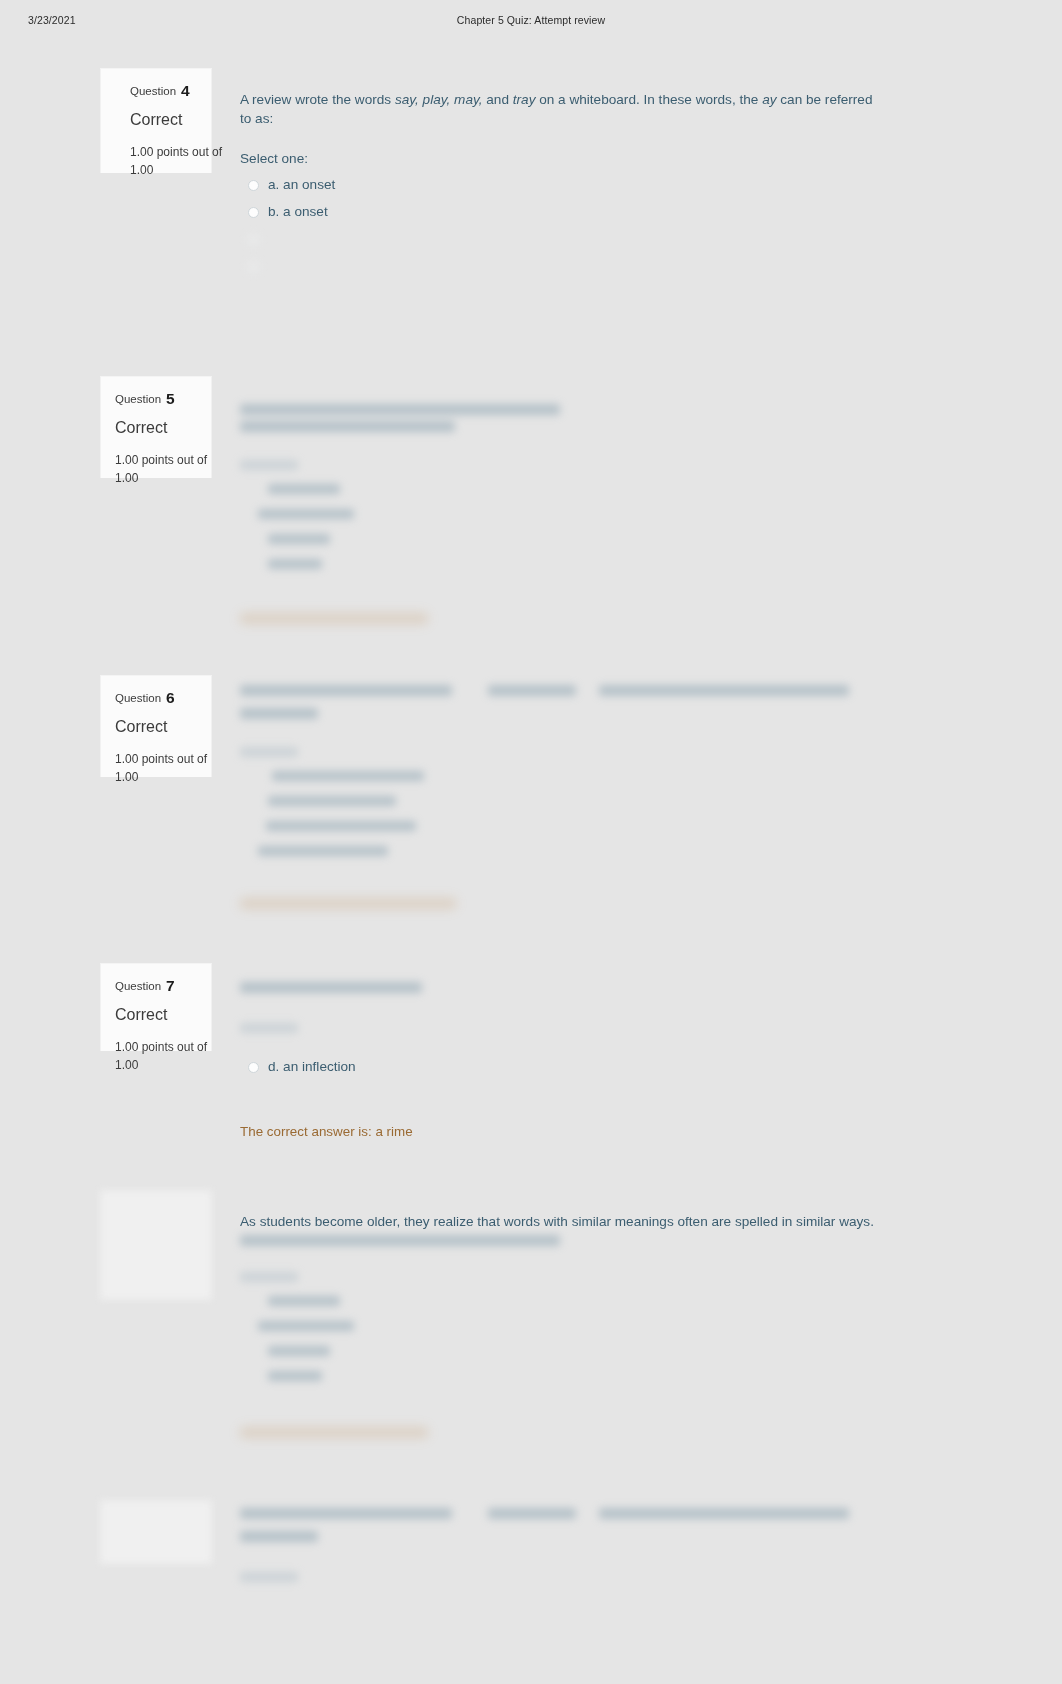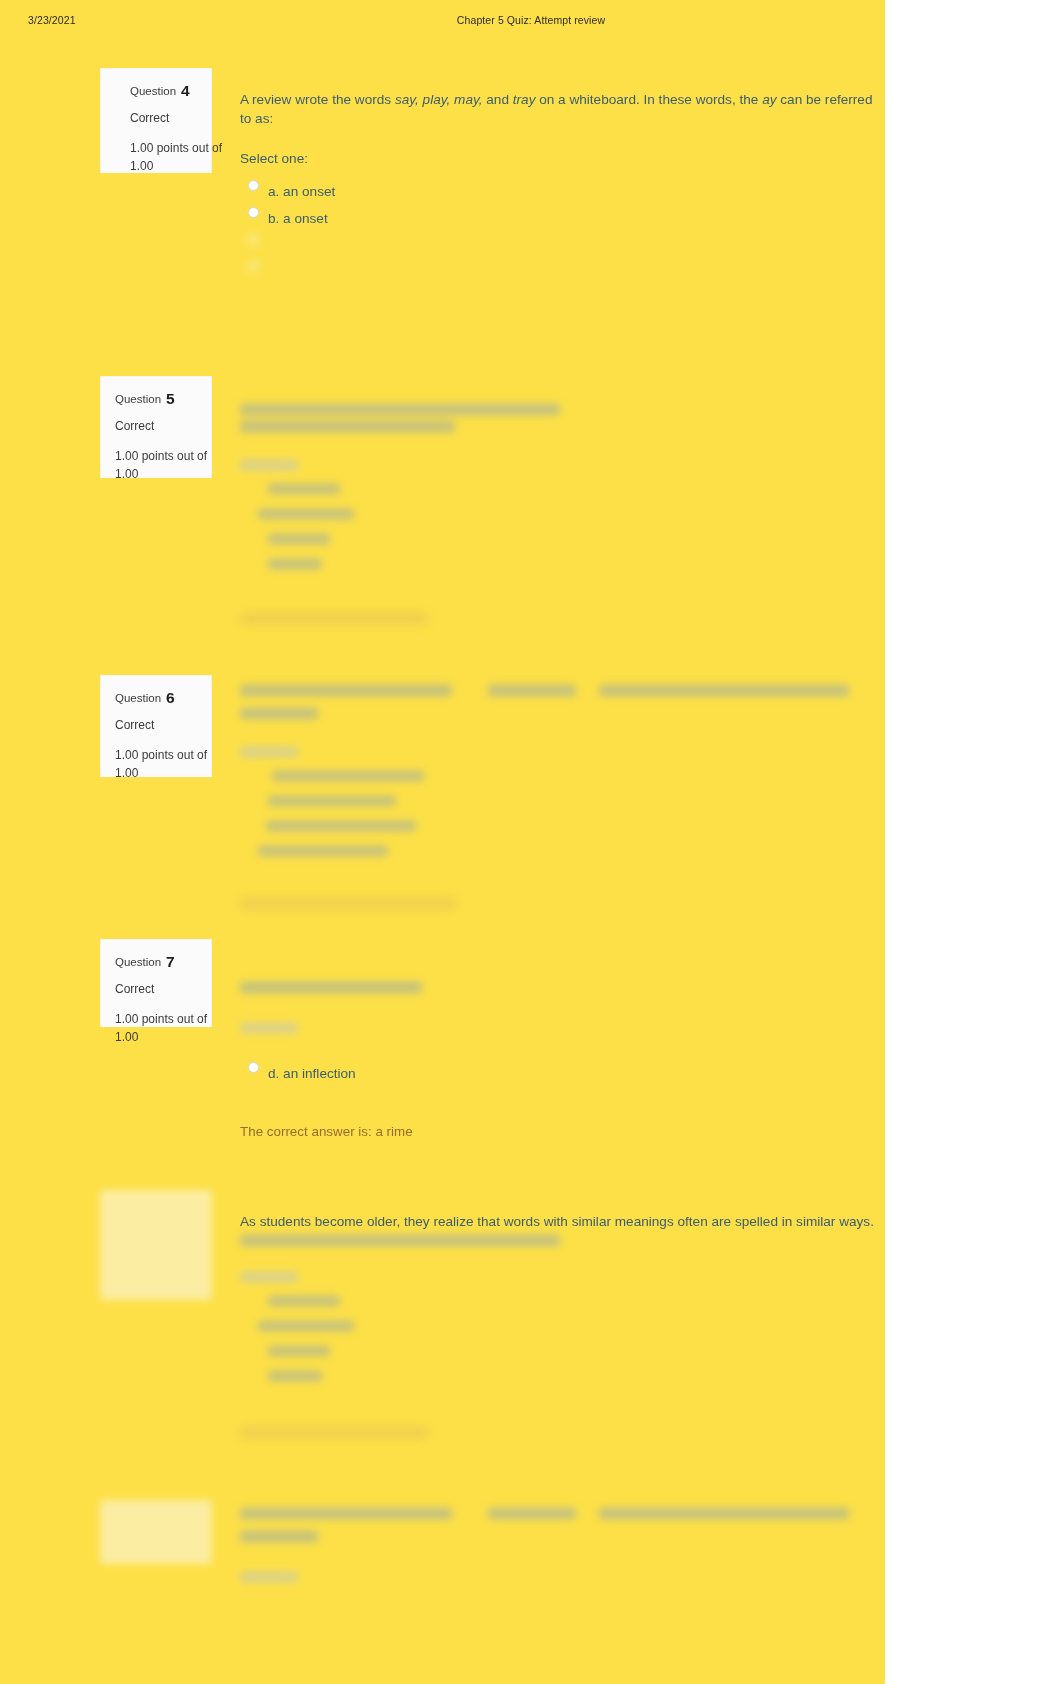--- a/index.html
+++ b/index.html
@@ -7,23 +7,23 @@
   html, body {
     width: 1062px;
     height: 1684px;
     background: #ffffff;
     font-family: "Liberation Sans", sans-serif;
     overflow: hidden;
   }
 
   .page {
     position: relative;
-    width: 885px;
+    width: 1062px;
     height: 1684px;
-    background: #fde047;
+    background: #e5e5e5;
   }
 
   
   .print-header {
     position: absolute;
     top: 14px;
     left: 0;
     width: 1062px;
     height: 18px;
   }
@@ -67,21 +67,21 @@
     white-space: nowrap;
   }
   .qinfo .qnum-row .n {
     font-size: 15.5px;
     font-weight: bold;
     color: #1c1c1c;
     margin-left: 5px;
     vertical-align: -1px;
   }
   .qinfo .qstate {
-    font-size: 12px;
+    font-size: 16px;
     color: #3b3b3b;
     margin-bottom: 15px;
     line-height: 1;
   }
   .qinfo .qmark {
     font-size: 12px;
     color: #3b3b3b;
     line-height: 1.5;
     width: 94px;
   }
@@ -98,21 +98,21 @@
   .select-one {
     font-size: 13.6px;
     color: #3b5d70;
     margin-top: 22px;
   }
 
   .answers { margin-top: 9px; }
   .answer-row {
     position: relative;
     display: flex;
-    align-items: flex-end;
+    align-items: flex-start;
     min-height: 27px;
     padding-left: 28px;
   }
   .radio {
     position: absolute;
     left: 8px;
     top: 5px;
     width: 11px;
     height: 11px;
     border-radius: 50%;
@@ -241,21 +241,21 @@
         <span class="bar txt" style="width:152px;height:10px;margin:0 0 15px 32px;"></span>
         <span class="bar txt" style="width:128px;height:10px;margin:0 0 15px 28px;"></span>
         <span class="bar txt" style="width:150px;height:10px;margin:0 0 15px 26px;"></span>
         <span class="bar txt" style="width:130px;height:10px;margin:0 0 0 18px;"></span>
       </div>
       <span class="bar orange blur-soft" style="width:216px;height:11px;margin-top:42px;"></span>
     </div>
   </div>
 
   <div class="qblock">
-    <div class="qinfo" style="top:939px; height:88px; border-bottom:none;">
+    <div class="qinfo" style="top:963px; height:88px; border-bottom:none;">
       <div class="qnum-row">
         <span>Question</span><span class="n">7</span>
       </div>
       <div class="qstate">Correct</div>
       <div class="qmark">1.00 points out of 1.00</div>
     </div>
 
     <div class="qbody blur" style="top:982px;">
       <span class="bar txt" style="width:182px;height:11px;"></span>
       <span class="bar dim" style="width:58px;height:10px;margin-top:30px;"></span>

